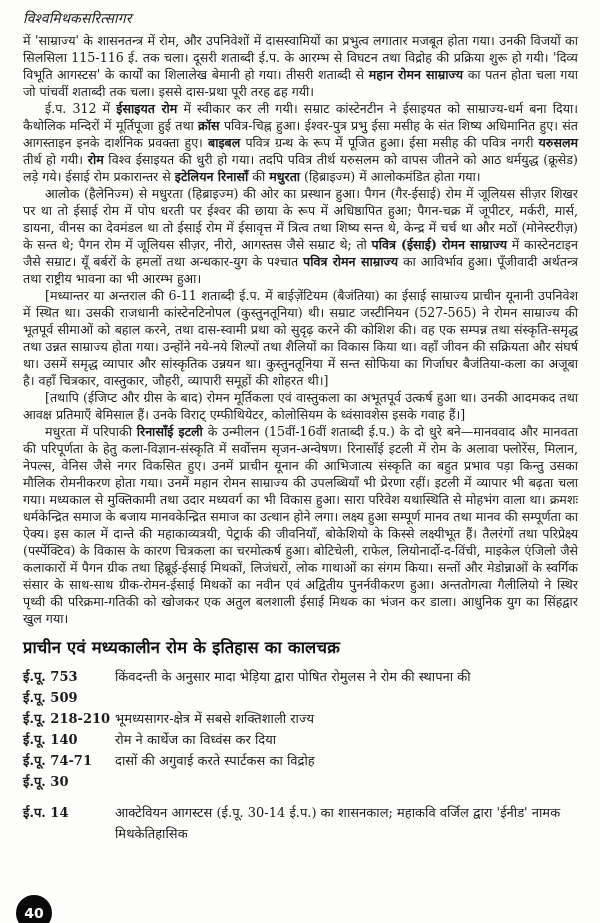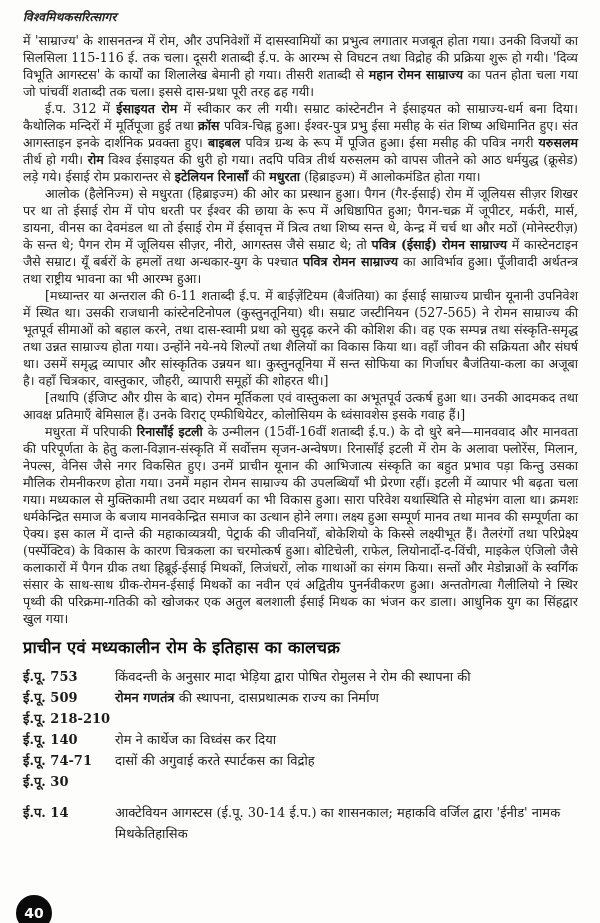--- a/index.html
+++ b/index.html
@@ -14,22 +14,22 @@
     width:600px;height:923px;
     background:#fdfdfb;
     color:#1b1b1b;
     overflow:hidden;
     box-sizing:border-box;
   }
   .running-head{
     position:absolute;
     left:23px;top:8px;
     font-style:italic;
-    font-weight:bold;
-    font-size:12px;
+    font-weight:normal;
+    font-size:14px;
     letter-spacing:.2px;
     color:#222;
     text-align:right;
   }
   .body-text{
     position:absolute;
     left:23px;right:22px;top:32px;
   }
   .para{
     margin:0;
@@ -99,24 +99,24 @@
 
     <h2 class="section-heading">प्राचीन एवं मध्यकालीन रोम के इतिहास का कालचक्र</h2>
 
     <div class="timeline">
         <div class="tl-row">
           <div class="tl-date">ई.पू. 753</div>
           <div class="tl-desc"><span>किंवदन्ती के अनुसार मादा भेड़िया द्वारा पोषित रोमुलस ने रोम की स्थापना की</span></div>
         </div>
         <div class="tl-row">
           <div class="tl-date">ई.पू. 509</div>
-          <div class="tl-desc"><b>रोमन गणतंत्र</b><span> की स्थापना, दासप्रथात्मक राज्य का निर्माण</span></div>
         </div>
         <div class="tl-row">
           <div class="tl-date">ई.पू. 218-210</div>
+          <div class="tl-desc"><span>भूमध्यसागर-क्षेत्र में सबसे शक्तिशाली राज्य</span></div>
         </div>
         <div class="tl-row">
           <div class="tl-date">ई.पू. 140</div>
           <div class="tl-desc"><span>रोम ने कार्थेज का विध्वंस कर दिया</span></div>
         </div>
         <div class="tl-row">
           <div class="tl-date">ई.पू. 74-71</div>
           <div class="tl-desc"><span>दासों की अगुवाई करते स्पार्टकस का विद्रोह</span></div>
         </div>
         <div class="tl-row">

